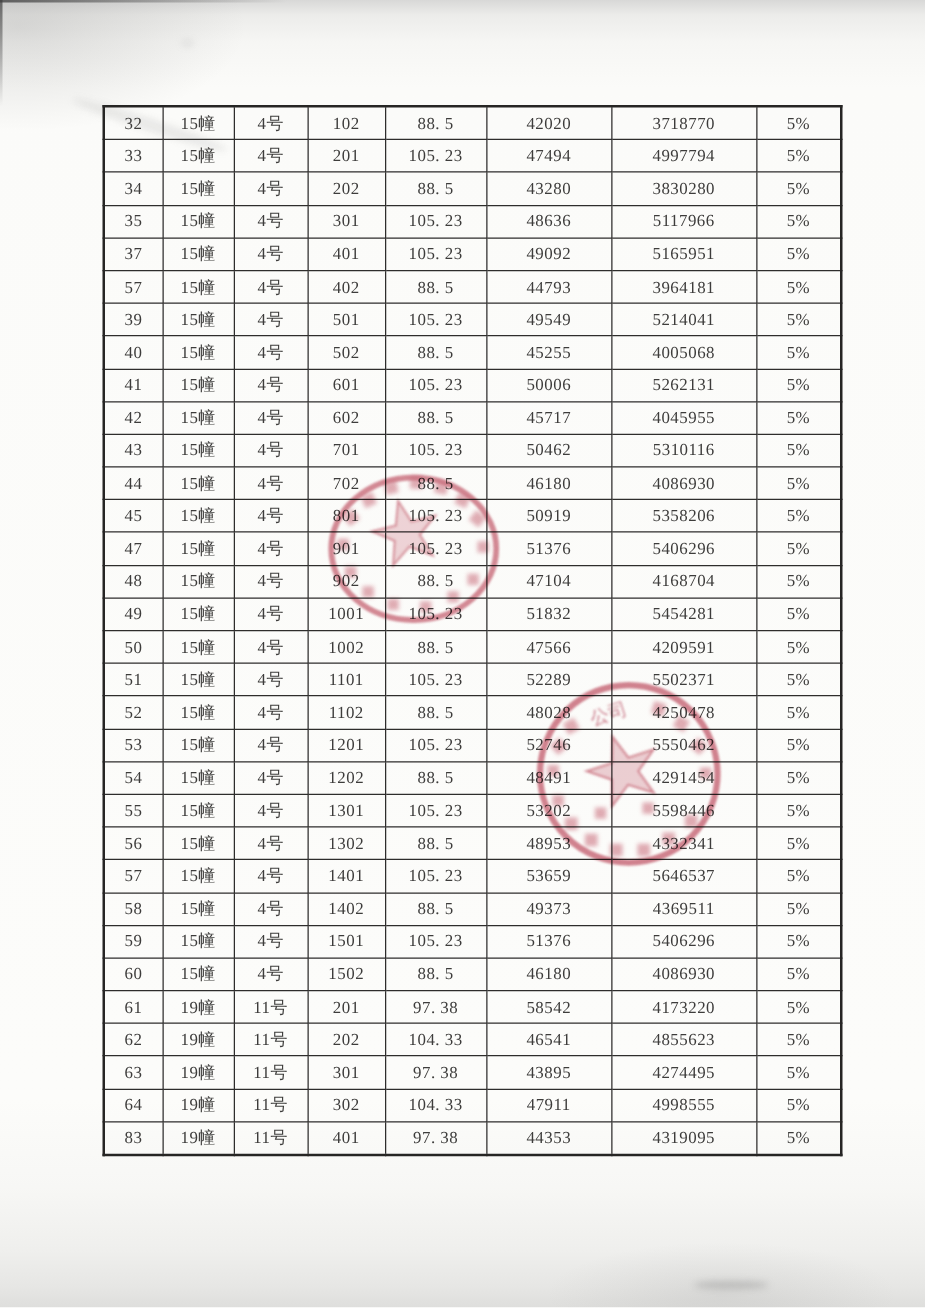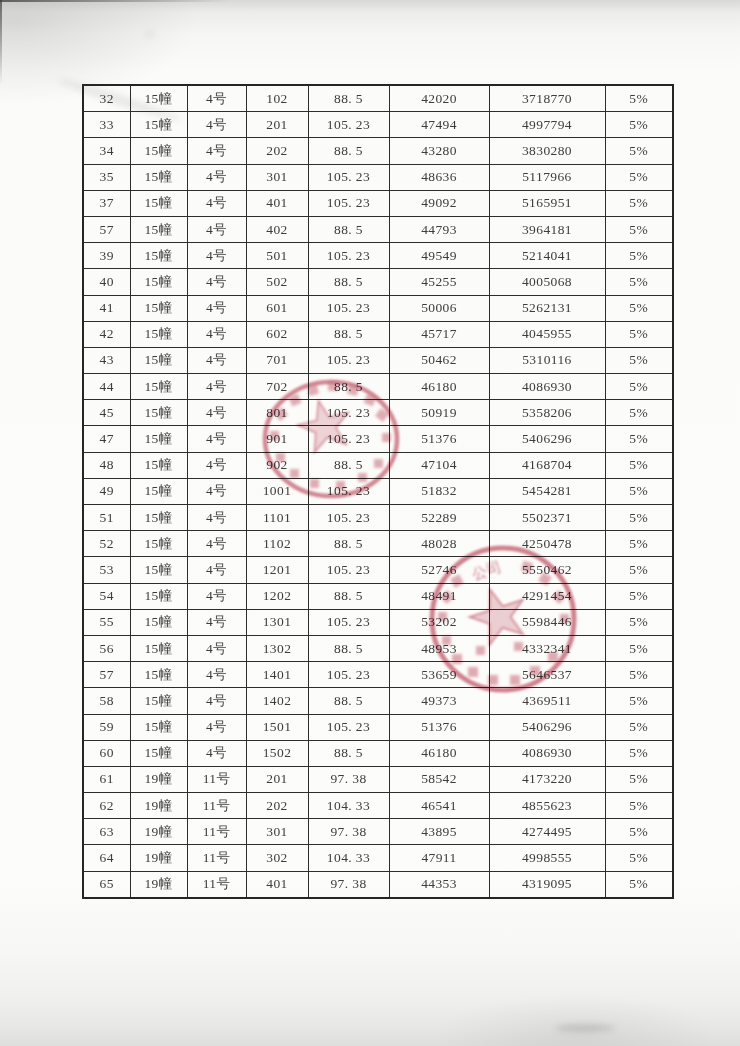--- a/index.html
+++ b/index.html
@@ -242,20 +242,30 @@
           <td>49</td>
           <td>15幢</td>
           <td>4号</td>
           <td>1001</td>
           <td>105. 23</td>
           <td>51832</td>
           <td>5454281</td>
           <td>5%</td>
         </tr>
         <tr>
+          <td>50</td>
+          <td>15幢</td>
+          <td>4号</td>
+          <td>1002</td>
+          <td>88. 5</td>
+          <td>47566</td>
+          <td>4209591</td>
+          <td>5%</td>
+        </tr>
+        <tr>
           <td>51</td>
           <td>15幢</td>
           <td>4号</td>
           <td>1101</td>
           <td>105. 23</td>
           <td>52289</td>
           <td>5502371</td>
           <td>5%</td>
         </tr>
         <tr>
@@ -382,21 +392,21 @@
           <td>64</td>
           <td>19幢</td>
           <td>11号</td>
           <td>302</td>
           <td>104. 33</td>
           <td>47911</td>
           <td>4998555</td>
           <td>5%</td>
         </tr>
         <tr>
-          <td>65</td>
+          <td>83</td>
           <td>19幢</td>
           <td>11号</td>
           <td>401</td>
           <td>97. 38</td>
           <td>44353</td>
           <td>4319095</td>
           <td>5%</td>
         </tr>
       </tbody>
   </table>

